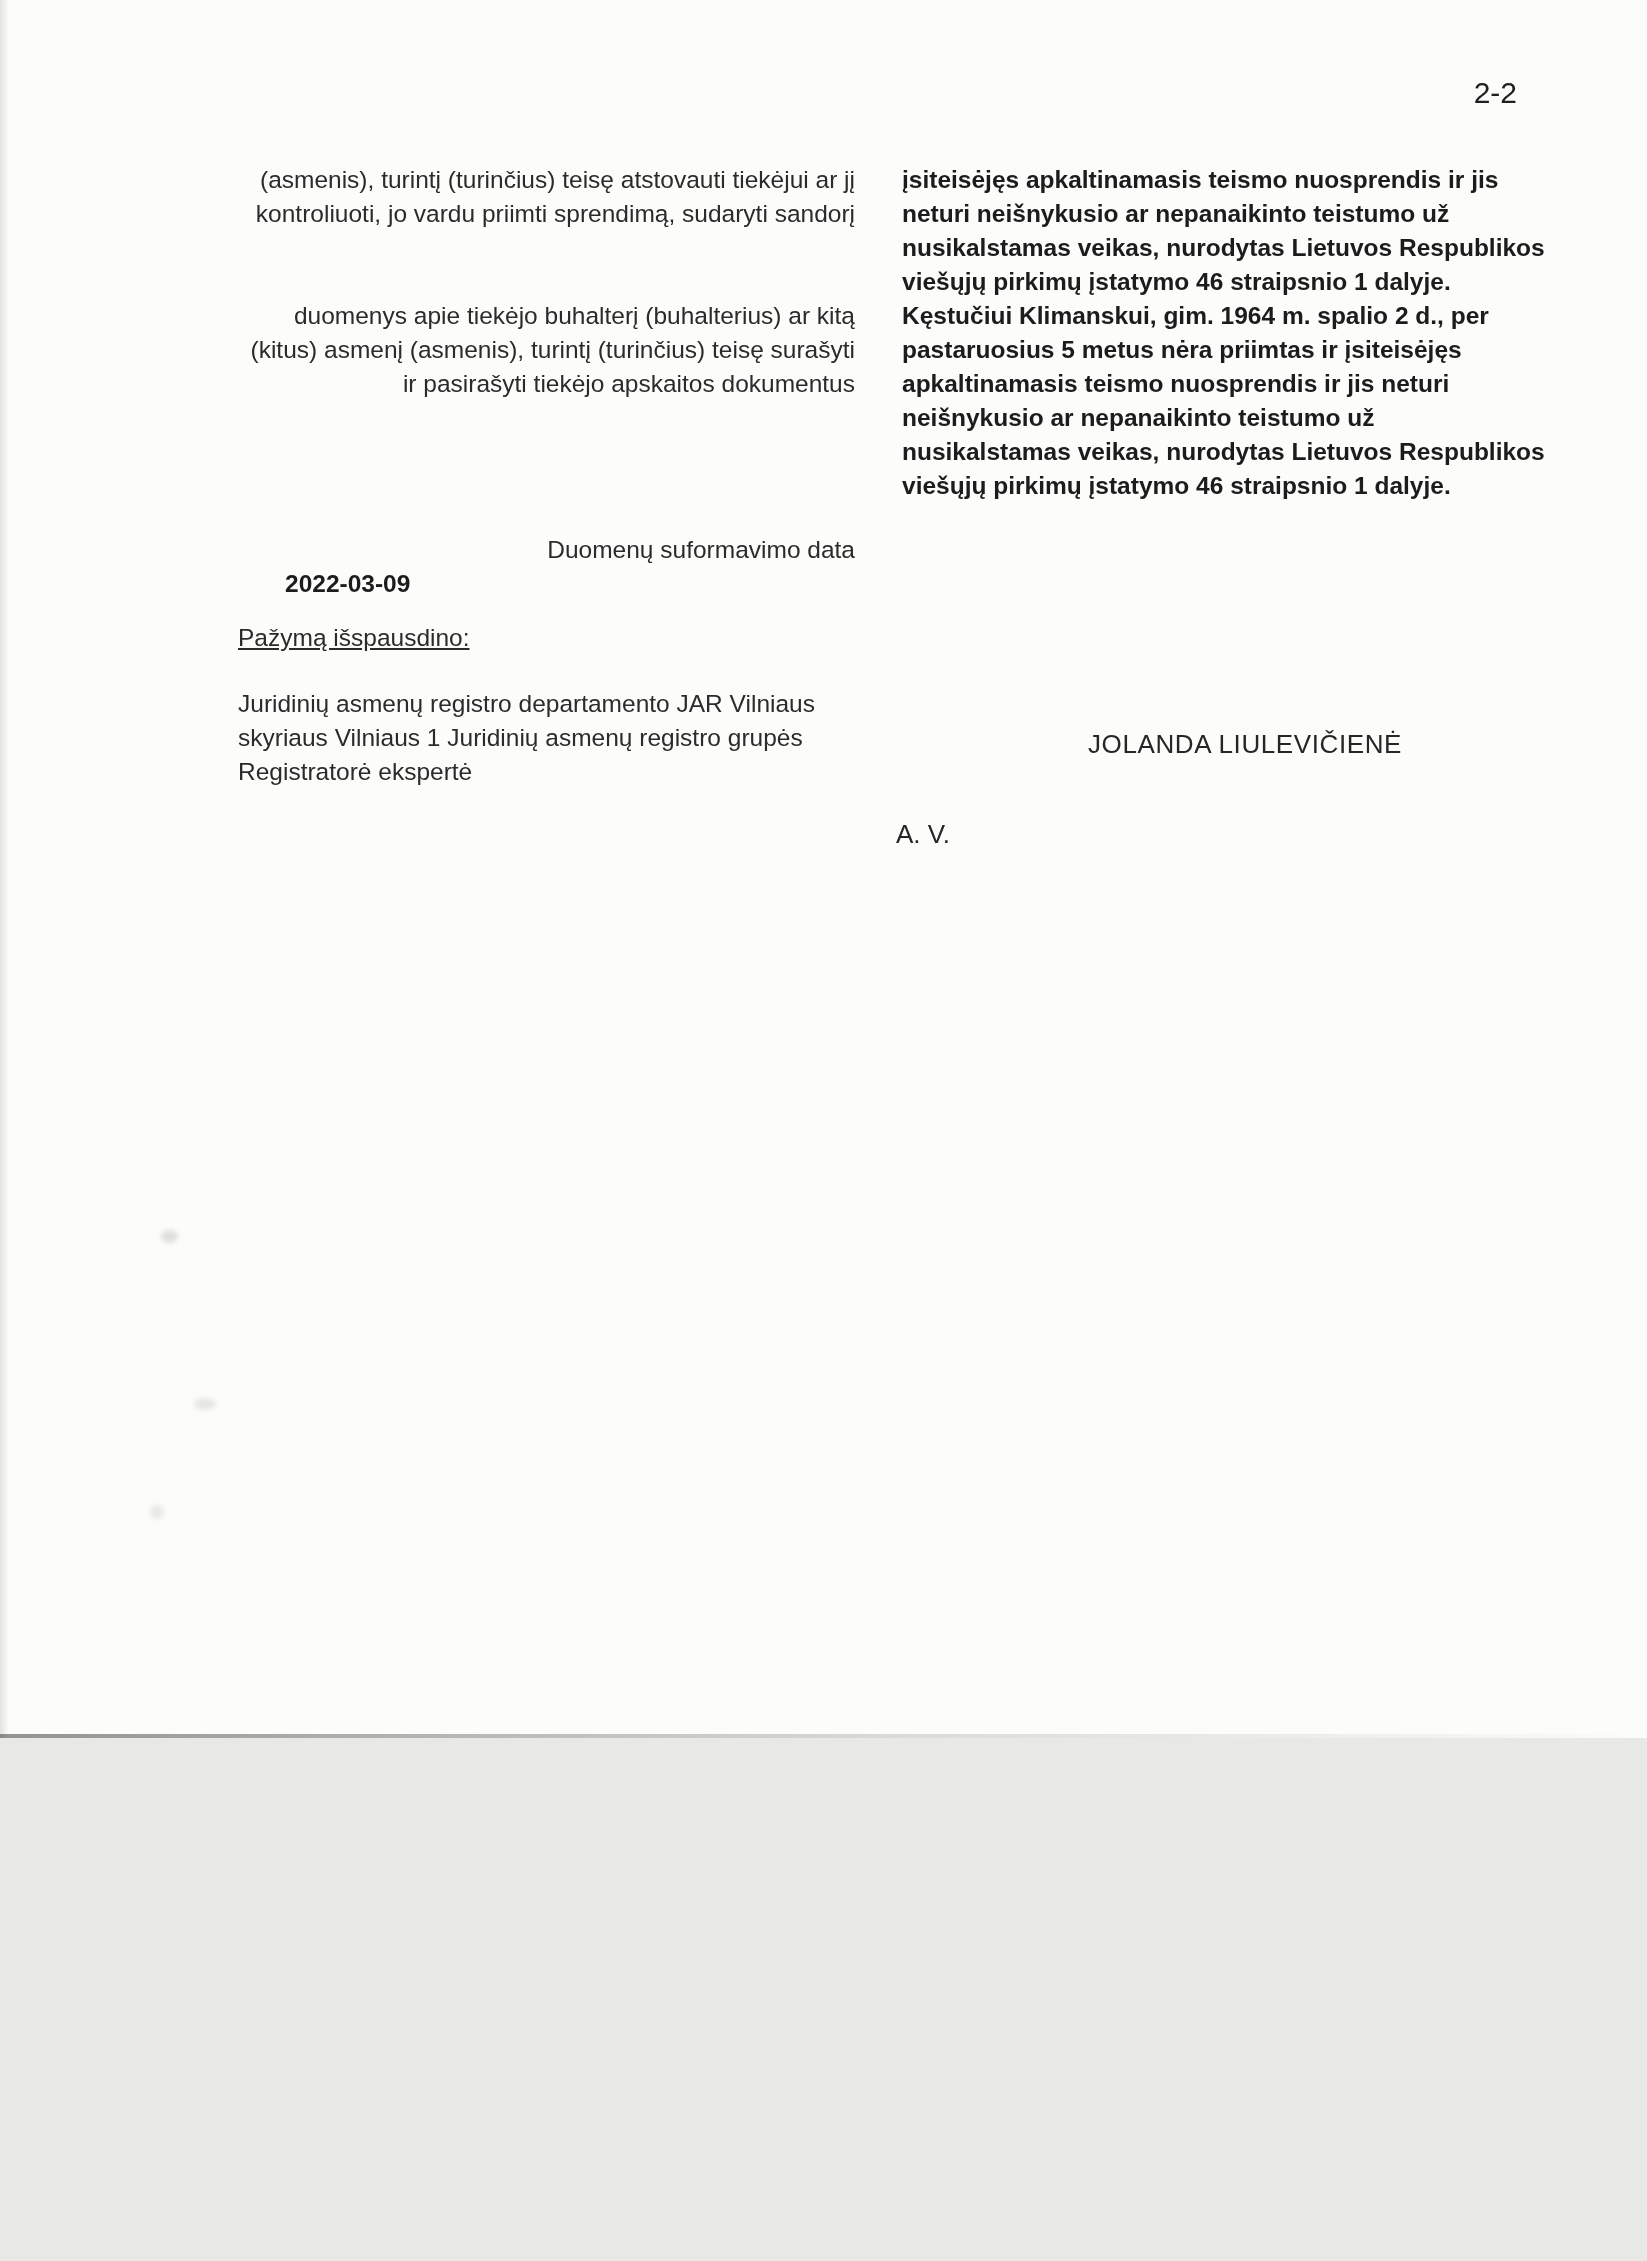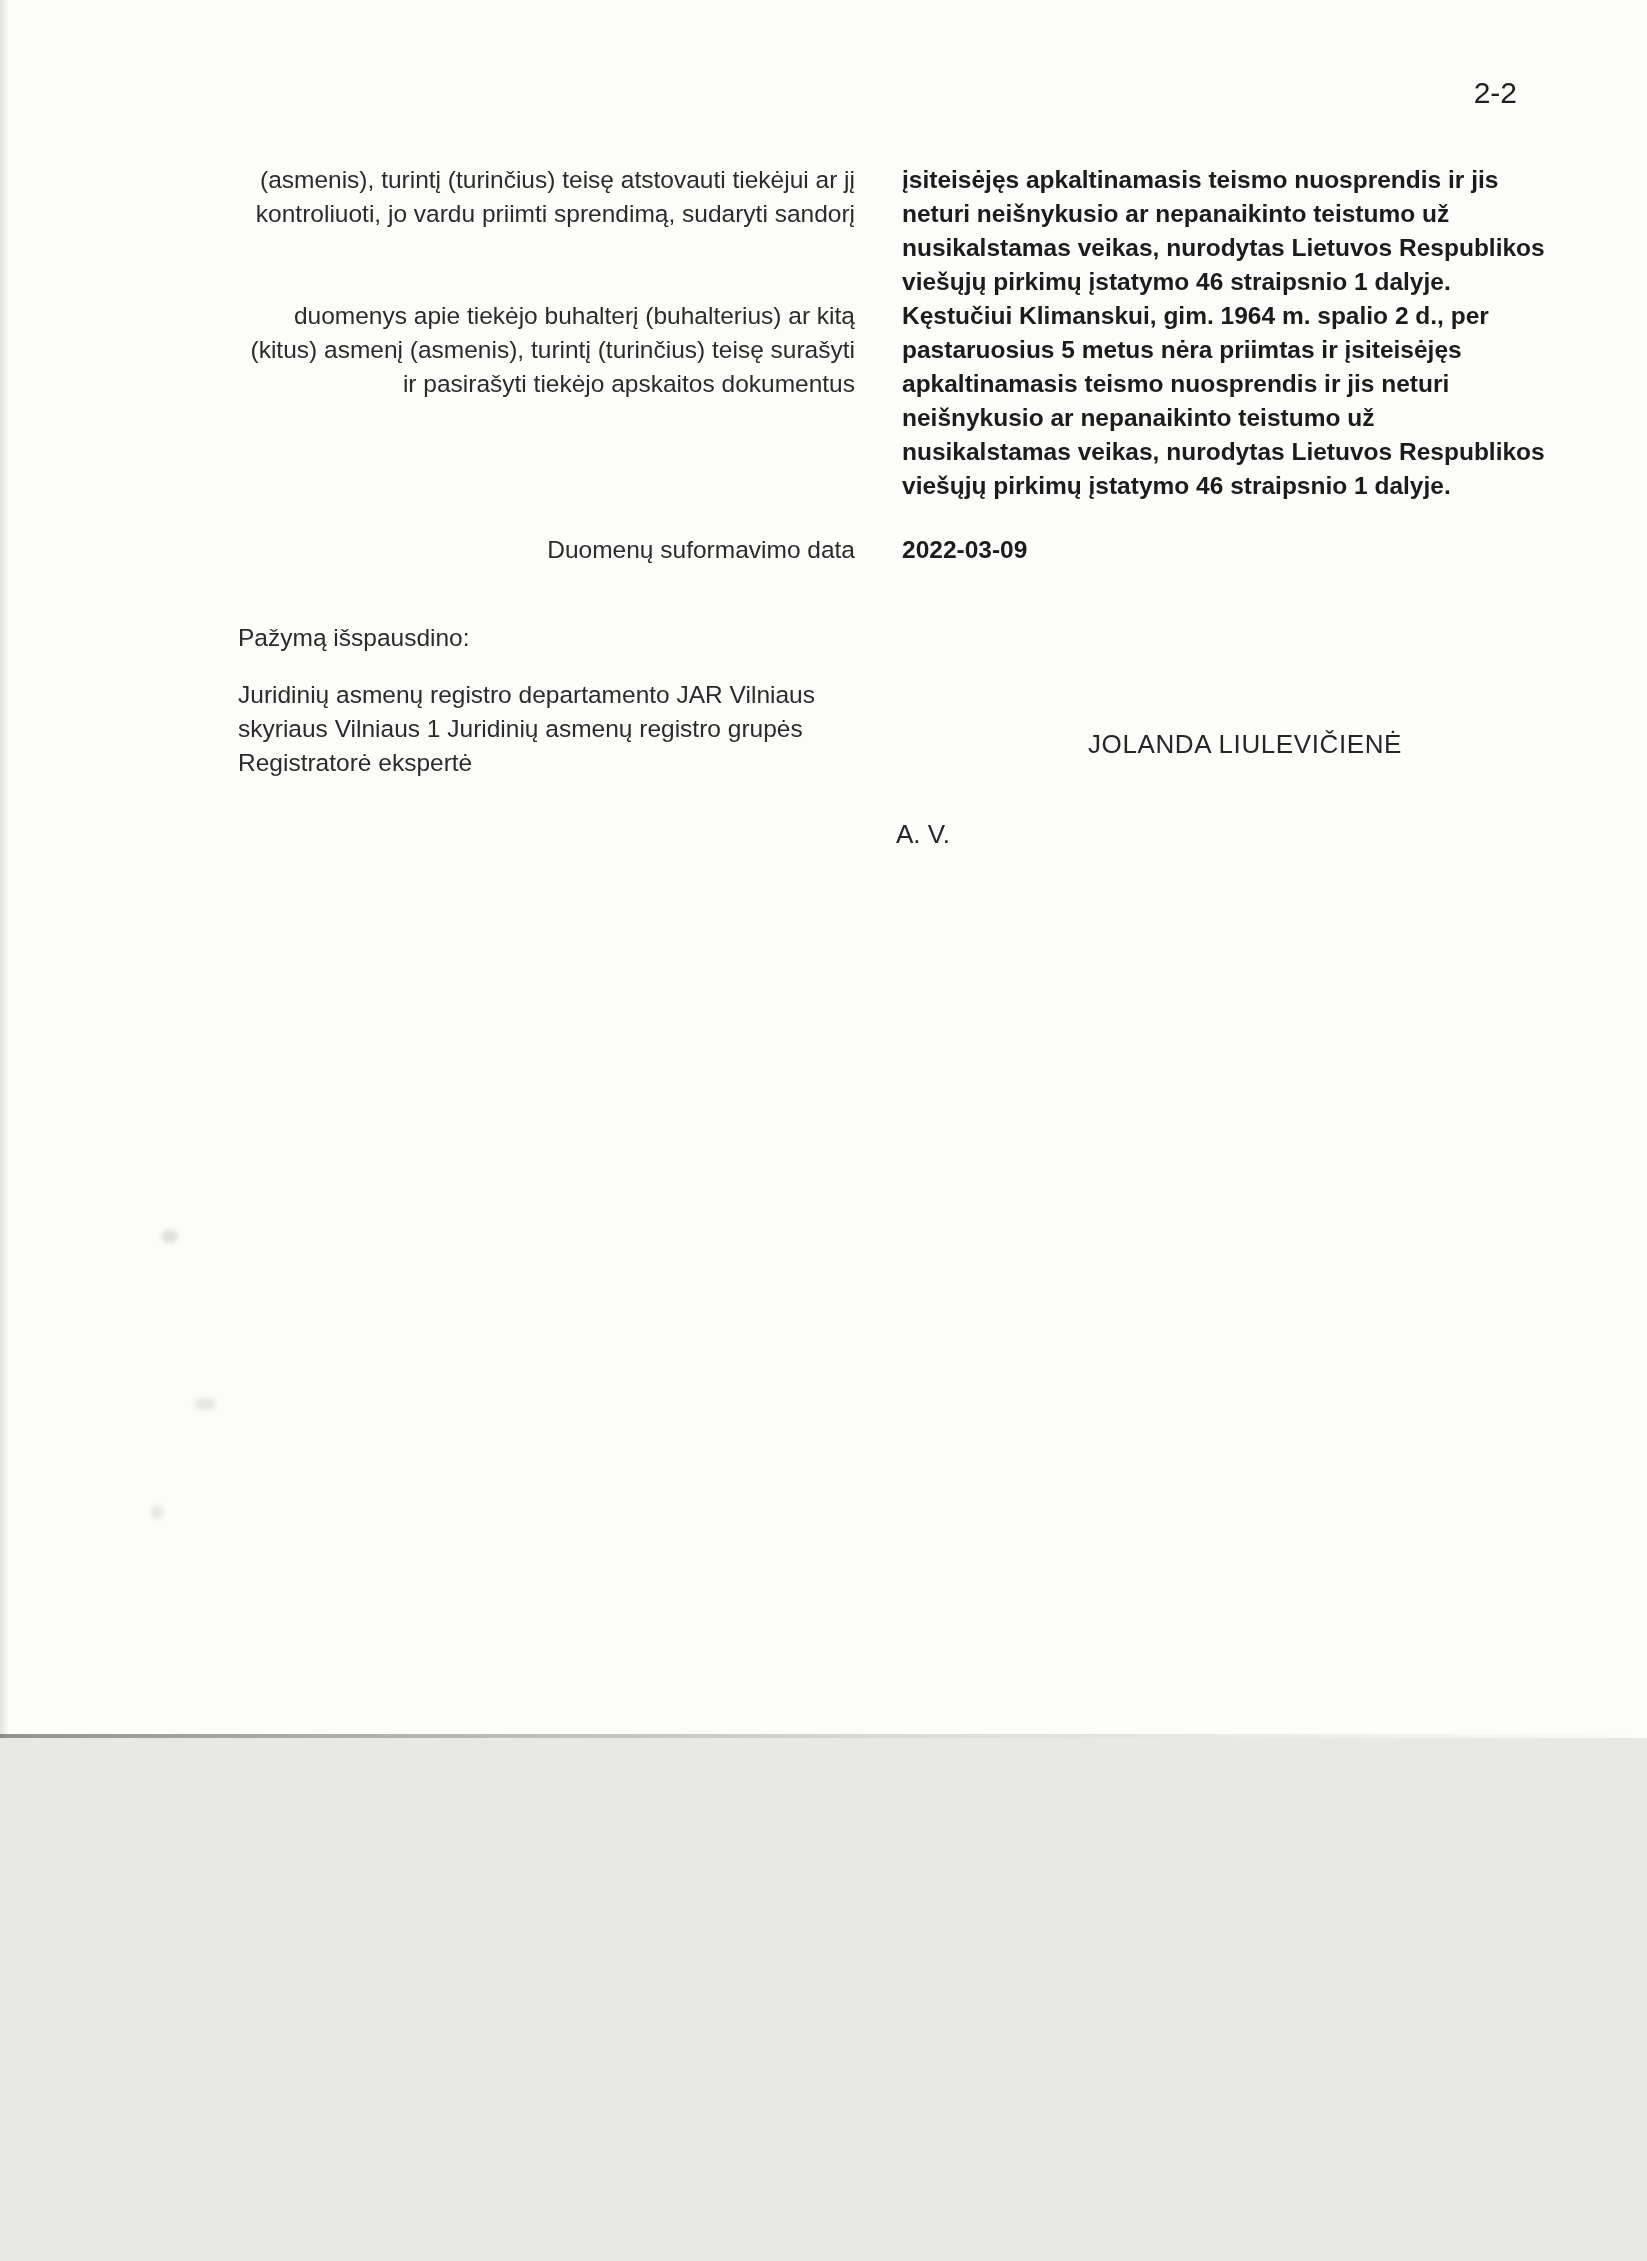--- a/index.html
+++ b/index.html
@@ -62,32 +62,34 @@
   .field-value {
     margin-left: 47px;
     width: 646px;
     font-size: 24.5px;
     line-height: 34px;
     font-weight: 700;
     color: #1c1c1c;
   }
   .date-row {
     margin-top: 30px;
+    flex-direction: column;
   }
   .printed-by {
     position: absolute;
     top: 621px;
     left: 238px;
     width: 601px;
     font-size: 24.5px;
     line-height: 34px;
     color: #2b2b2b;
   }
   .printed-by-heading {
-    margin-bottom: 23px;
+    margin-bottom: 32px;
+    text-decoration: underline;
   }
   .signer-name {
     position: absolute;
     top: 729px;
     left: 1044px;
     font-size: 26px;
     letter-spacing: 0.6px;
     color: #262626;
     margin-left: 44px;
   }

